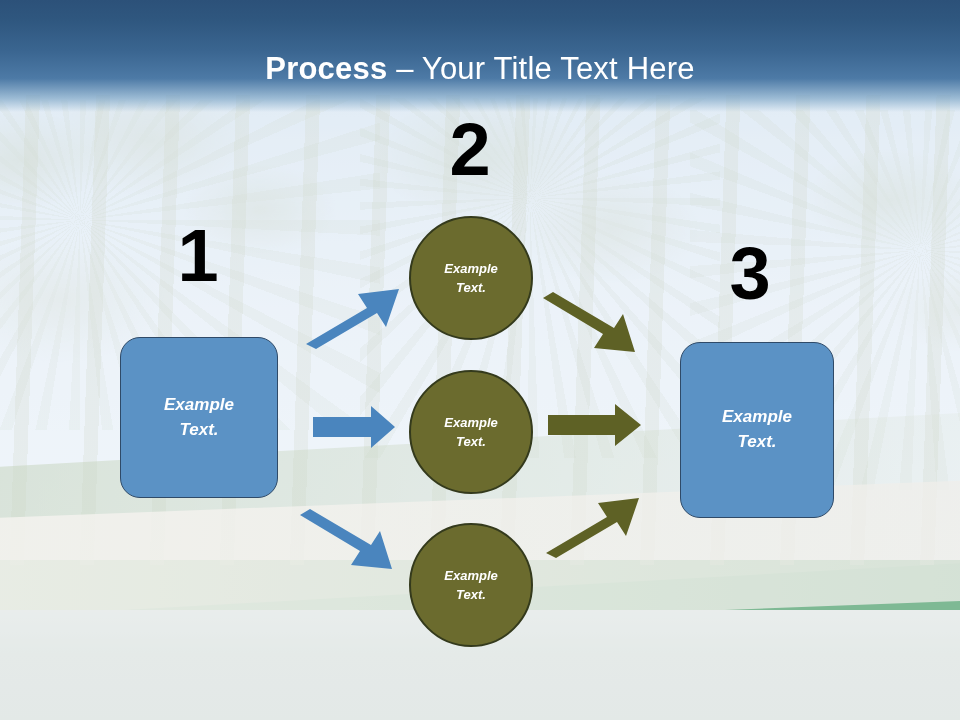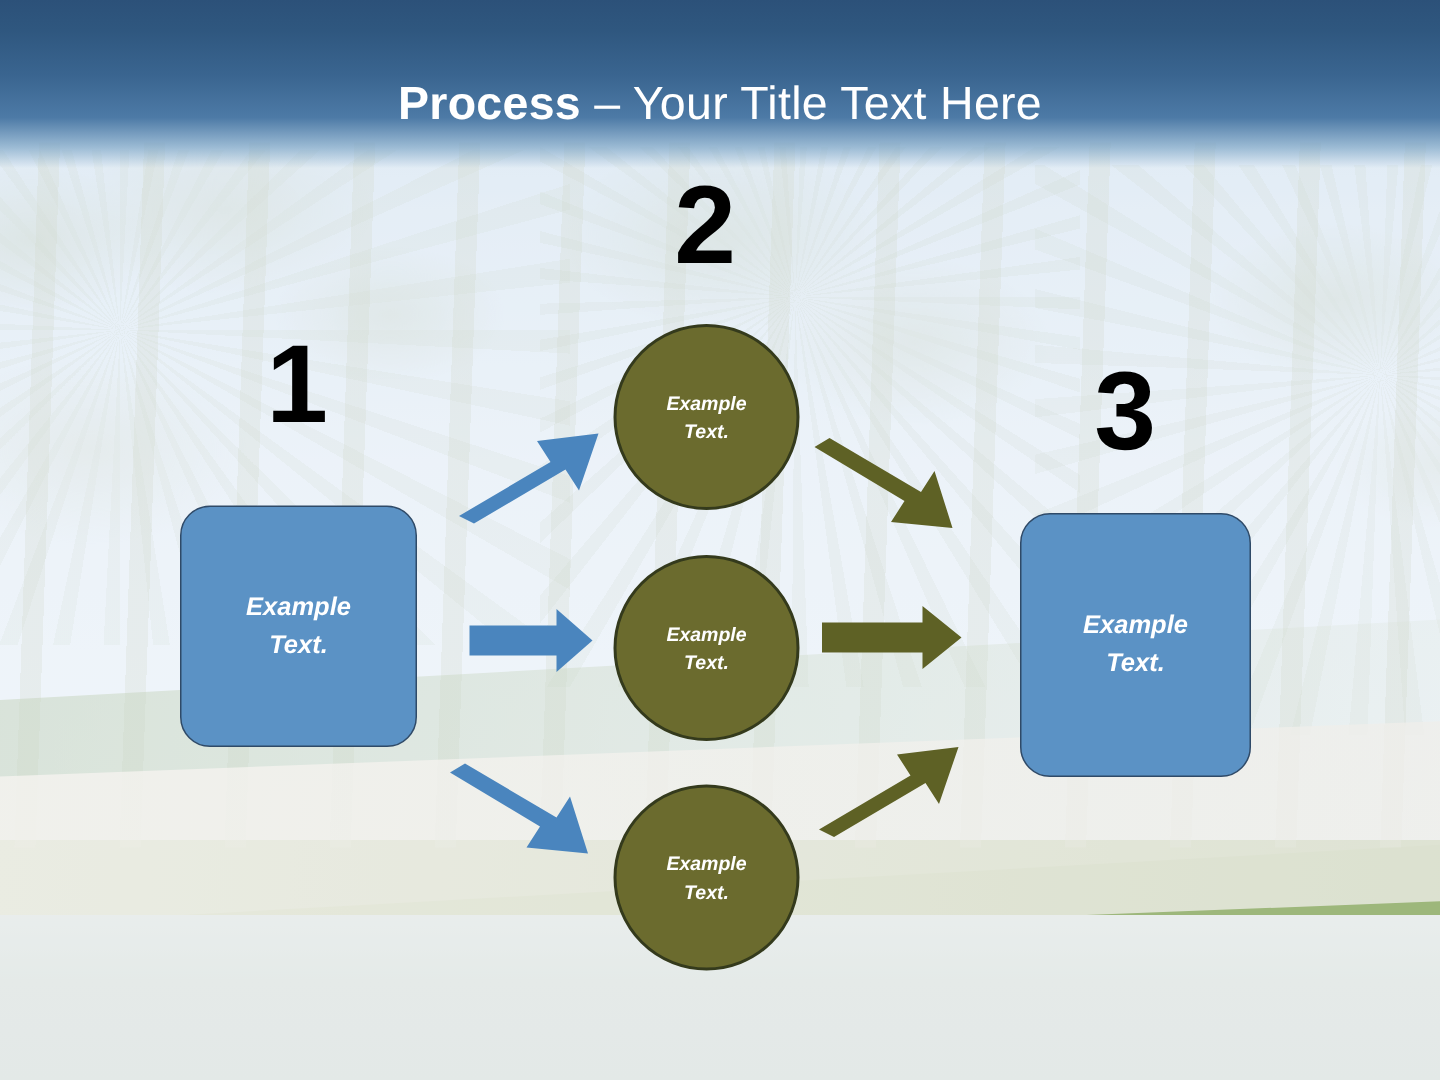--- a/index.html
+++ b/index.html
@@ -6,21 +6,21 @@
     margin: 0;
     padding: 0;
     background: #ffffff;
   }
   #slide {
     position: relative;
     width: 960px;
     height: 720px;
     overflow: hidden;
     font-family: "Liberation Sans", sans-serif;
-    background: #4d7c0f;
+    background: #15803d;
   }
 
   
   .bg-layer {
     position: absolute;
     inset: 0;
     overflow: hidden;
   }
   .bg-sky {
     position: absolute;

